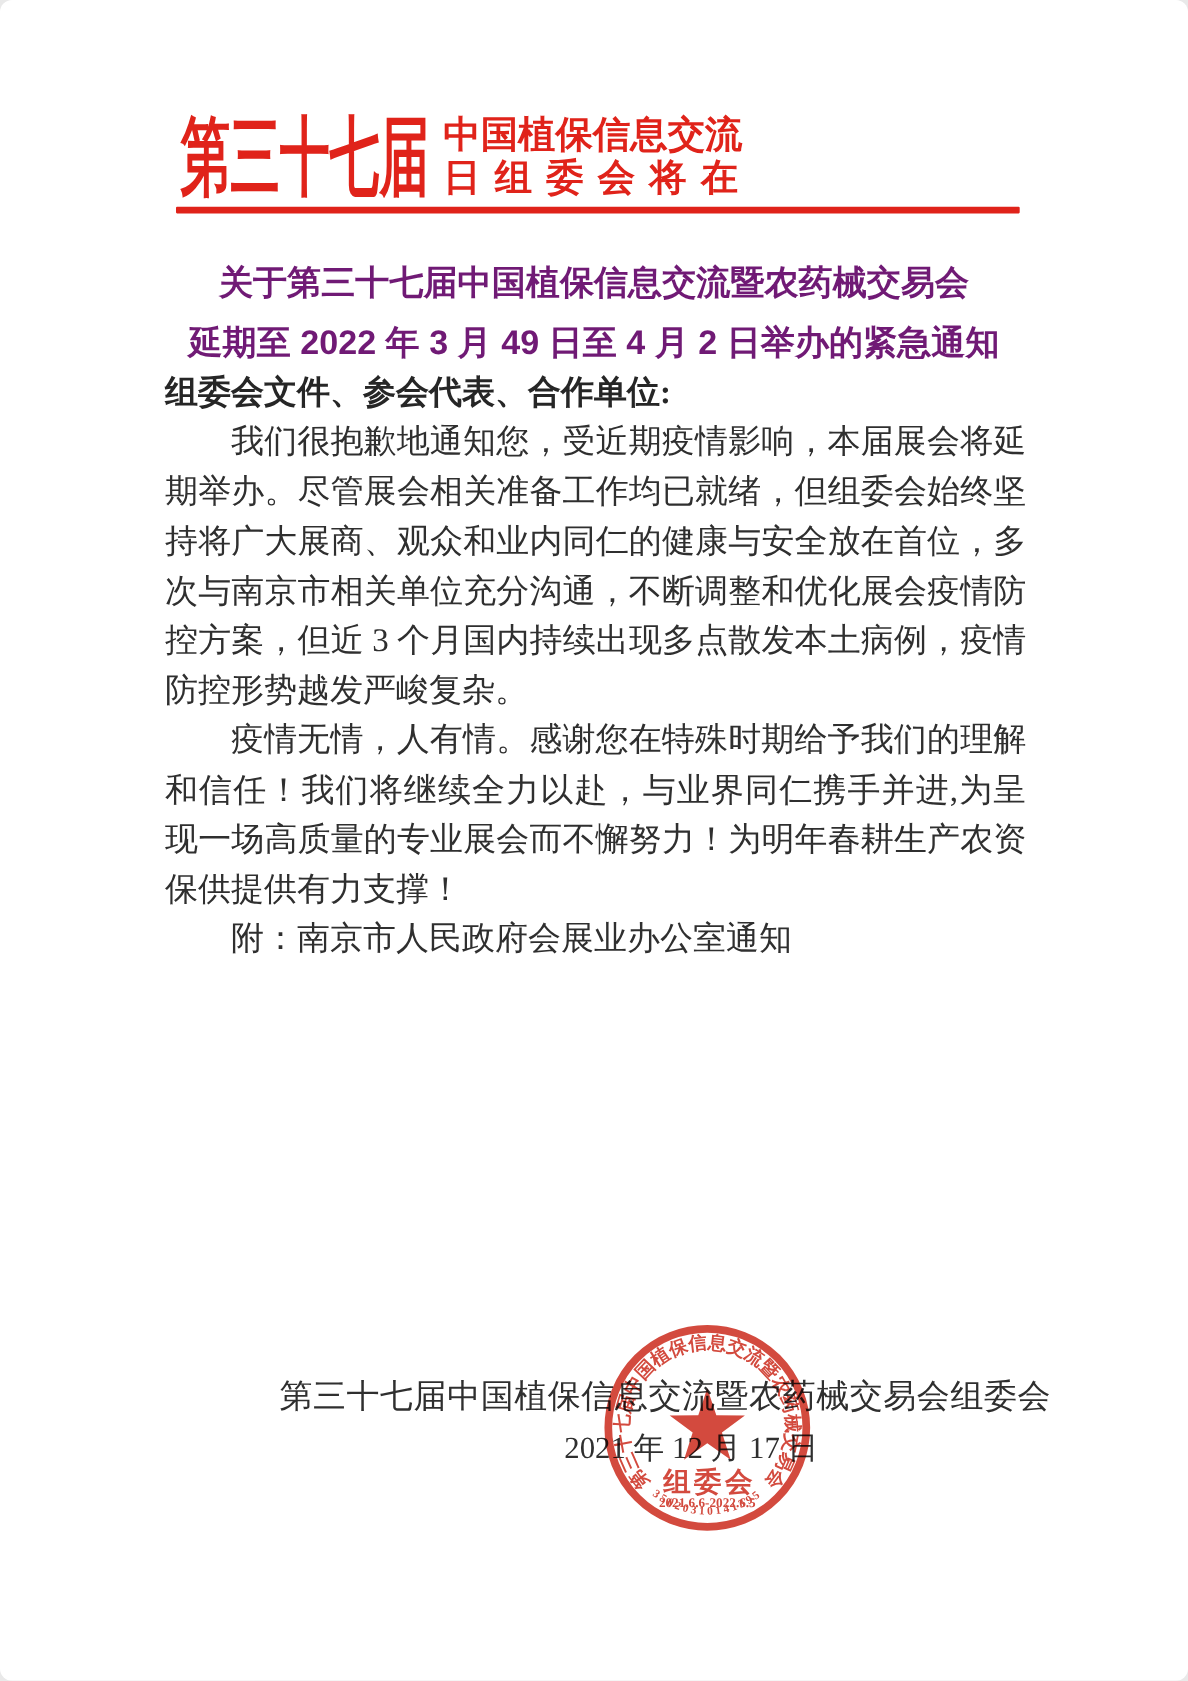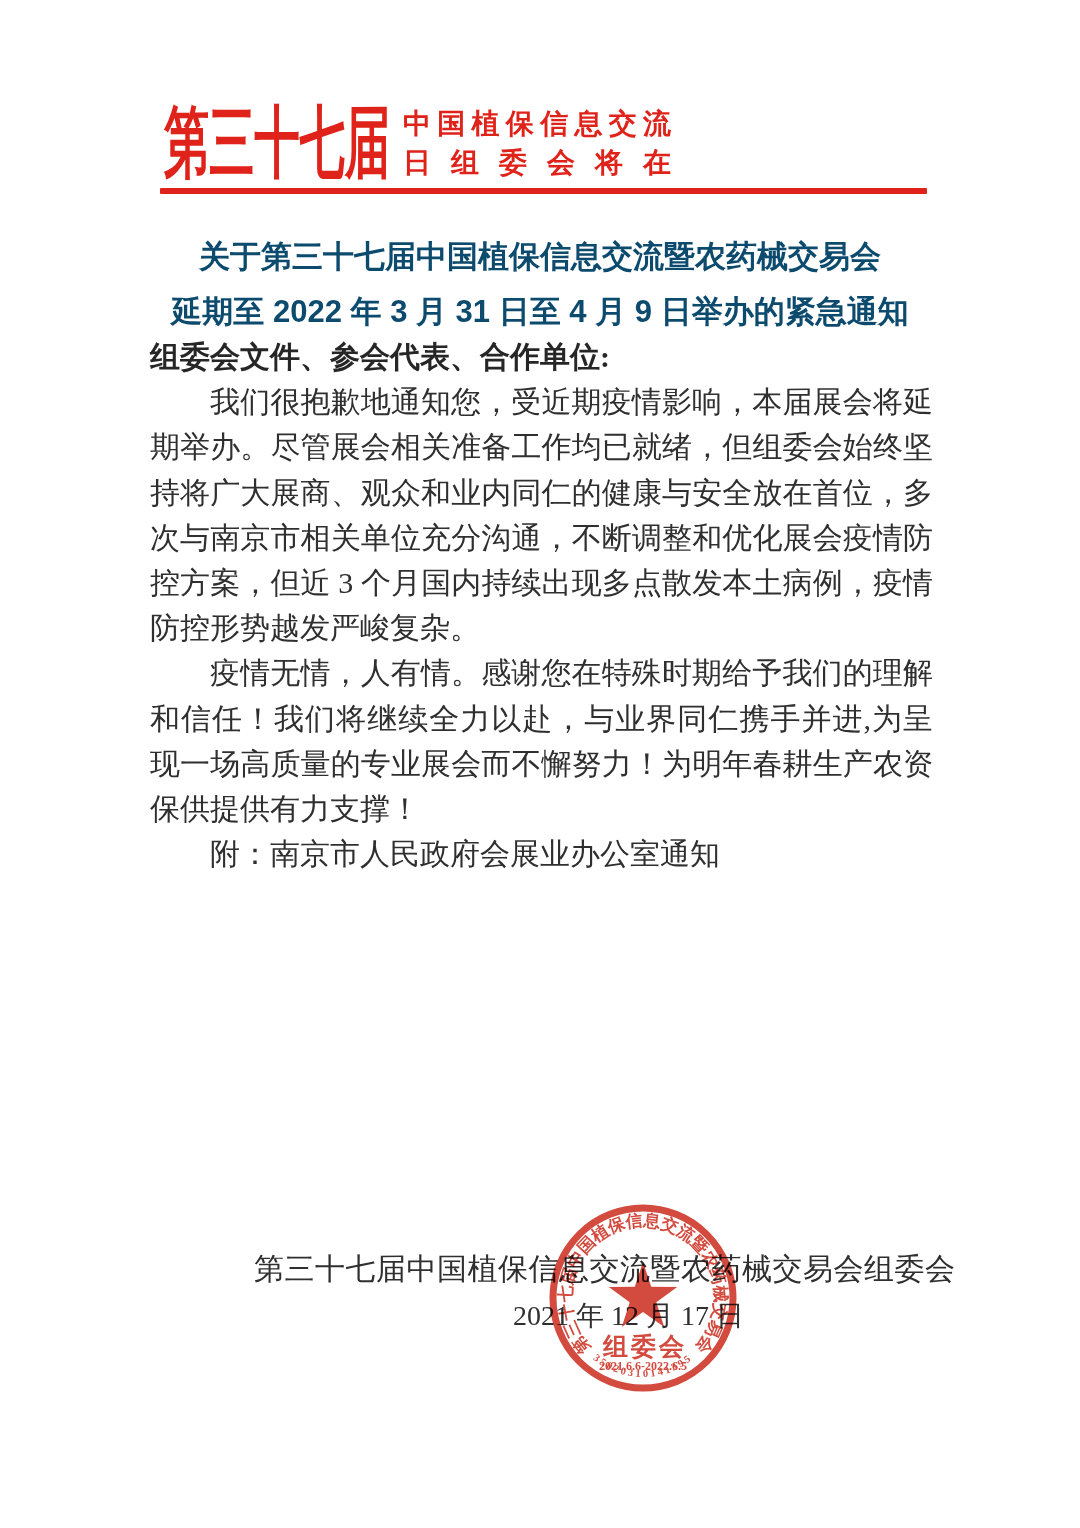--- a/index.html
+++ b/index.html
@@ -4,52 +4,53 @@
 <style>
   * { margin:0; padding:0; box-sizing:border-box; }
   html,body { background:#e9e9e9; }
   .page {
     position:relative;
     width:1080px; height:1528px;
     margin:0 auto;
     background:#ffffff;
     overflow:hidden;
     font-family:"Liberation Serif", serif;
+    border-radius:11px;
   }
 
   
   .masthead {
     position:absolute; left:164px; top:98px; height:90px;
     display:flex; align-items:center;
     color:#e0231a;
     font-family:"Liberation Serif", serif;
     font-weight:900;
     white-space:nowrap;
   }
   .mast-big { font-size:78px; line-height:1; letter-spacing:0; }
   .mast-big-1 { width:233px; }
   .mast-big-1 .squeeze { display:inline-block; transform:scaleX(0.58); transform-origin:left center; }
   .mast-big-2 { width:258px; margin-left:4px; }
   .mast-big-2 .squeeze { display:inline-block; transform:scaleX(0.64); transform-origin:left center; }
   .mast-mid {
     width:268px; margin-left:6px;
-    font-size:28px; line-height:39px; font-weight:800;
+    font-size:34px; line-height:39px; font-weight:800;
   }
   .mast-mid div { text-align:justify; text-align-last:justify; }
   .mast-rule {
     position:absolute; left:160px; top:188px;
     width:767px; height:6px; border-radius:1px;
   }
 
   
   .doc-title {
     position:absolute; left:0; top:229px; width:1080px;
     text-align:center;
     font-family:"Liberation Sans", sans-serif;
-    font-weight:700; color:#0c4a6e;
+    font-weight:700; color:#701a75;
     font-size:31px; line-height:55px;
   }
 
   
   .body-text {
     position:absolute; left:150px; top:334px; width:783px;
     color:#2f2f2f;
     font-size:30px; line-height:45.2px;
     text-align:justify;
     font-family:"Liberation Serif", serif;
@@ -88,21 +89,21 @@
     </div>
     <div class="mast-mid">
       <div>中国植保信息交流</div>
       <div>日组委会将在</div>
     </div>
   </div>
   <div class="mast-rule" style="background:#e0231a;"></div>
 
   <div class="doc-title">
     <div>关于第三十七届中国植保信息交流暨农药械交易会</div>
-    <div>延期至 2022 年 3 月 31 日至 4 月 9 日举办的紧急通知</div>
+    <div>延期至 2022 年 3 月 49 日至 4 月 2 日举办的紧急通知</div>
   </div>
 
   <div class="body-text">
     <p class="salutation">组委会文件、参会代表、合作单位:</p>
     <p class="para">我们很抱歉地通知您，受近期疫情影响，本届展会将延期举办。尽管展会相关准备工作均已就绪，但组委会始终坚持将广大展商、观众和业内同仁的健康与安全放在首位，多次与南京市相关单位充分沟通，不断调整和优化展会疫情防控方案，但近 3 个月国内持续出现多点散发本土病例，疫情防控形势越发严峻复杂。</p>
     <p class="para">疫情无情，人有情。感谢您在特殊时期给予我们的理解和信任！我们将继续全力以赴，与业界同仁携手并进,为呈现一场高质量的专业展会而不懈努力！为明年春耕生产农资保供提供有力支撑！</p>
     <p class="para">附：南京市人民政府会展业办公室通知</p>
   </div>
 
   <div class="sig-org">第三十七届中国植保信息交流暨农药械交易会组委会</div>

